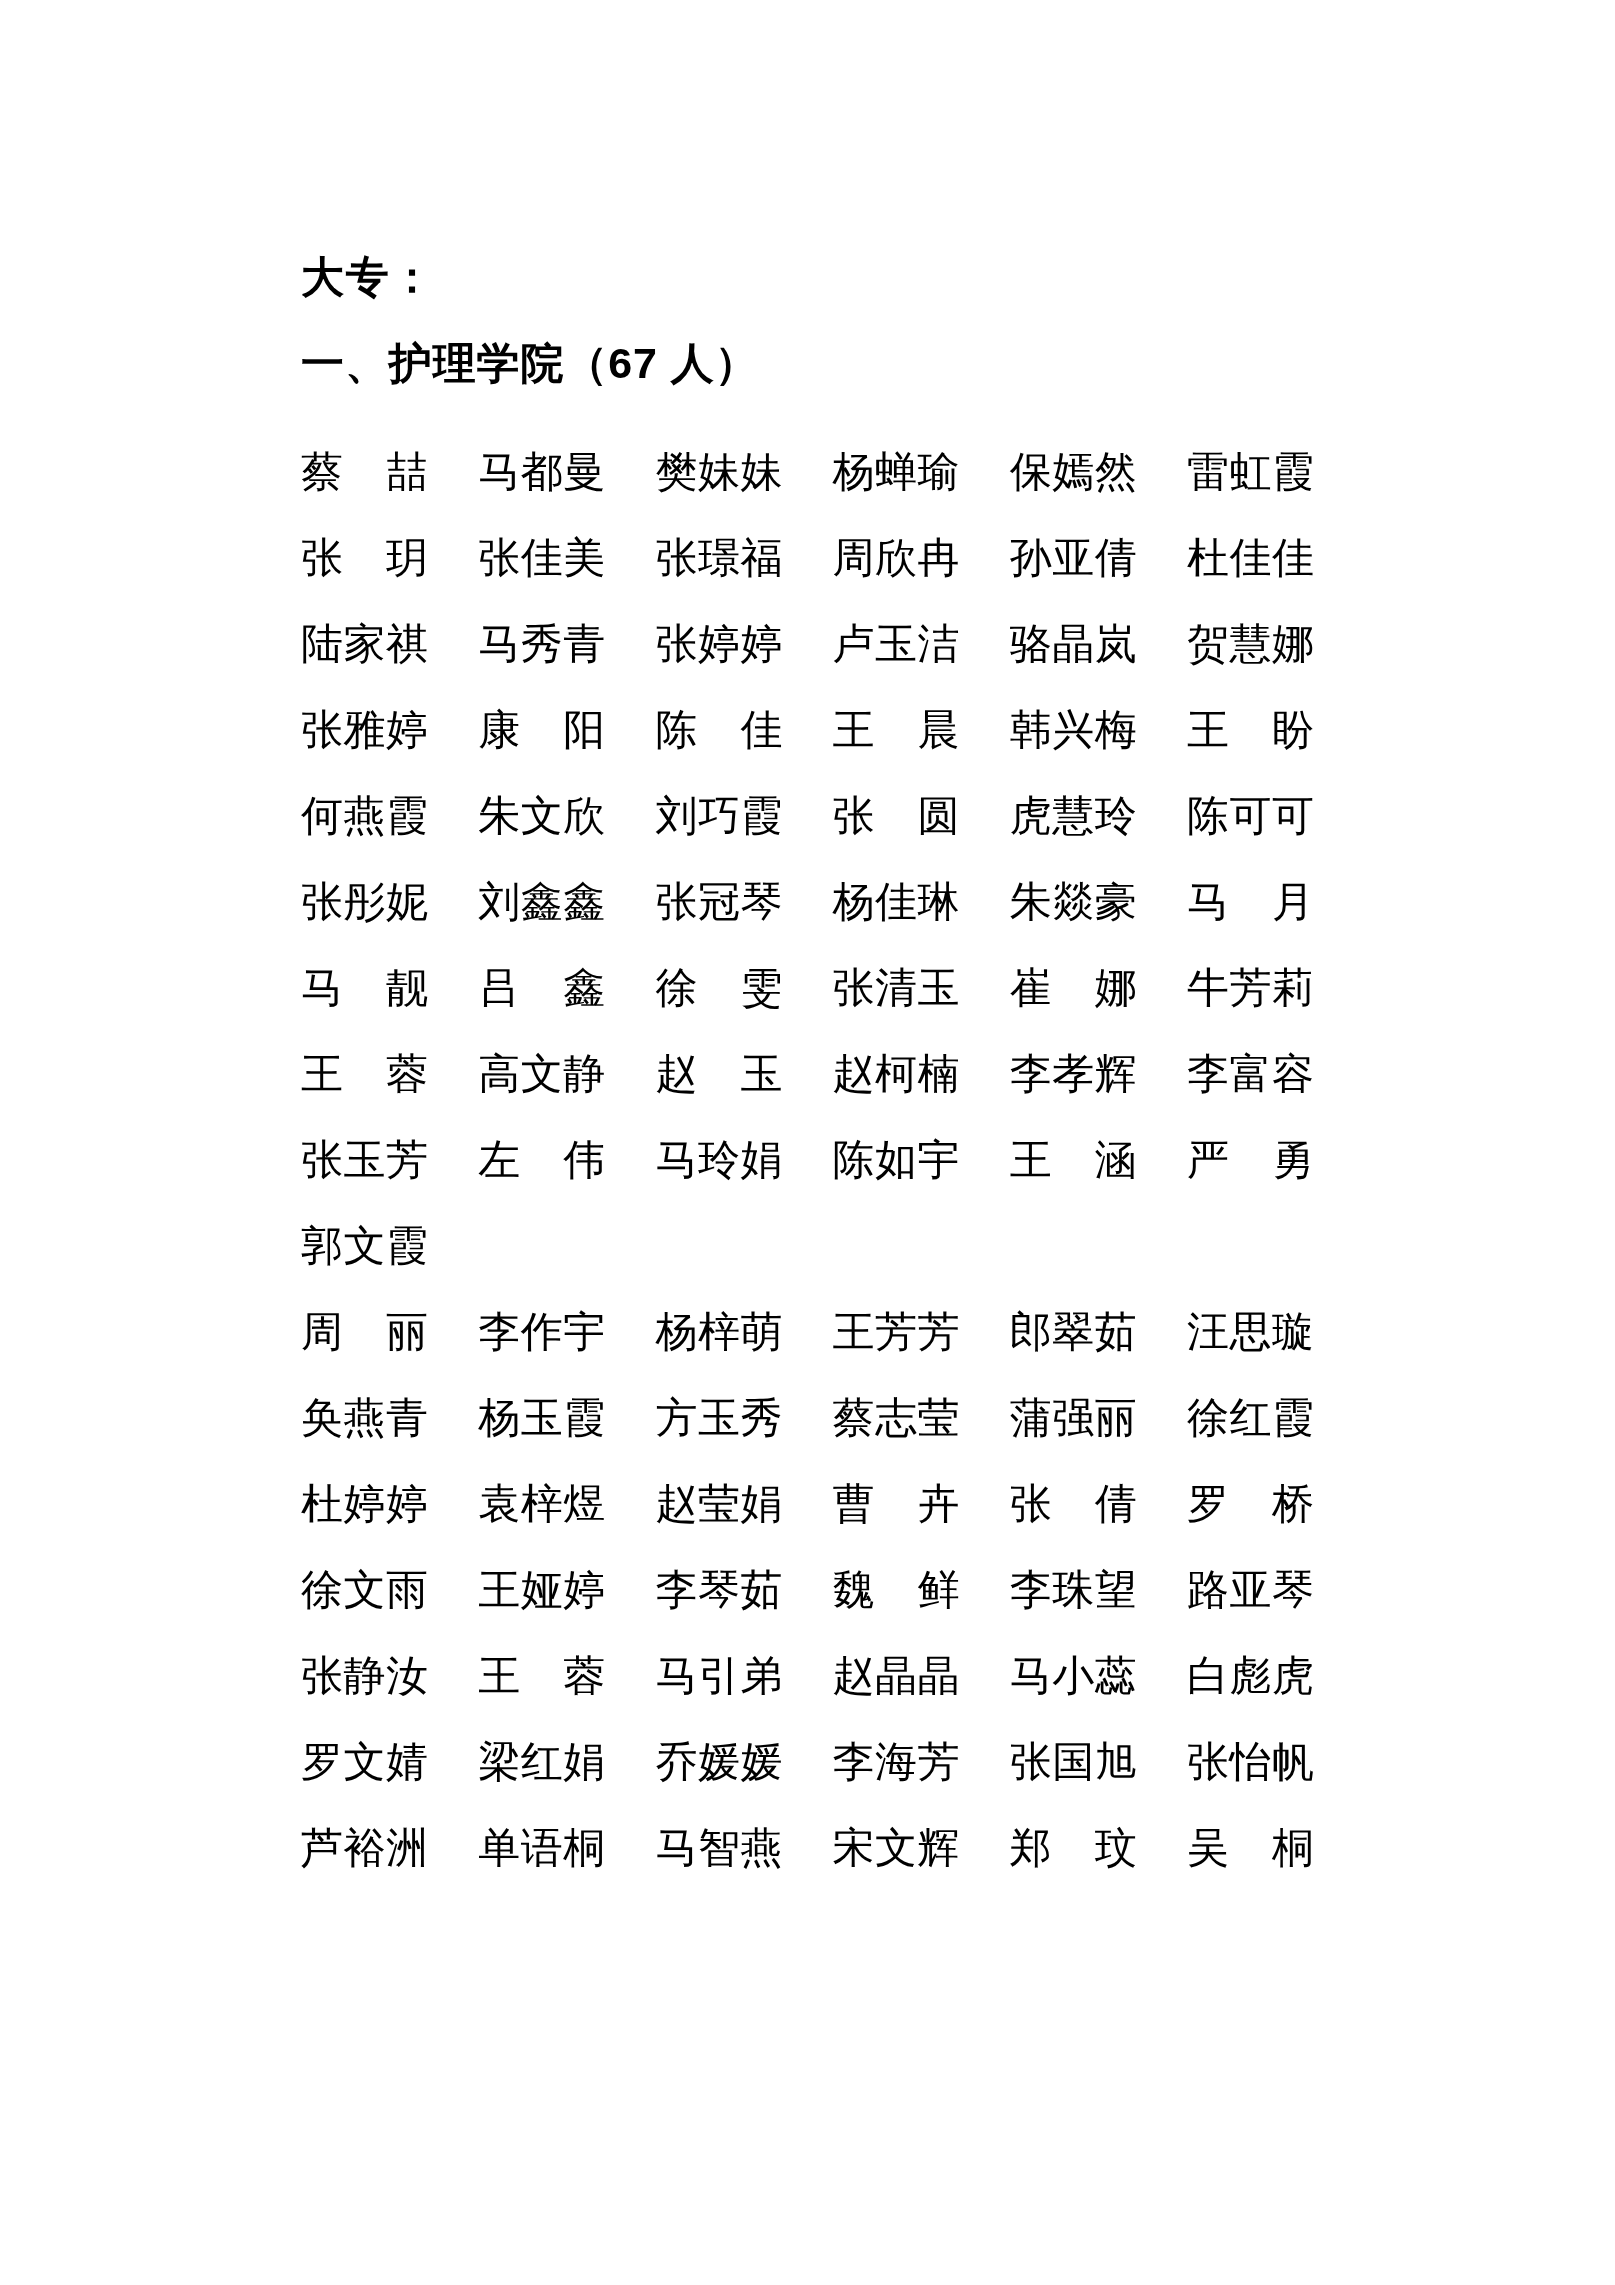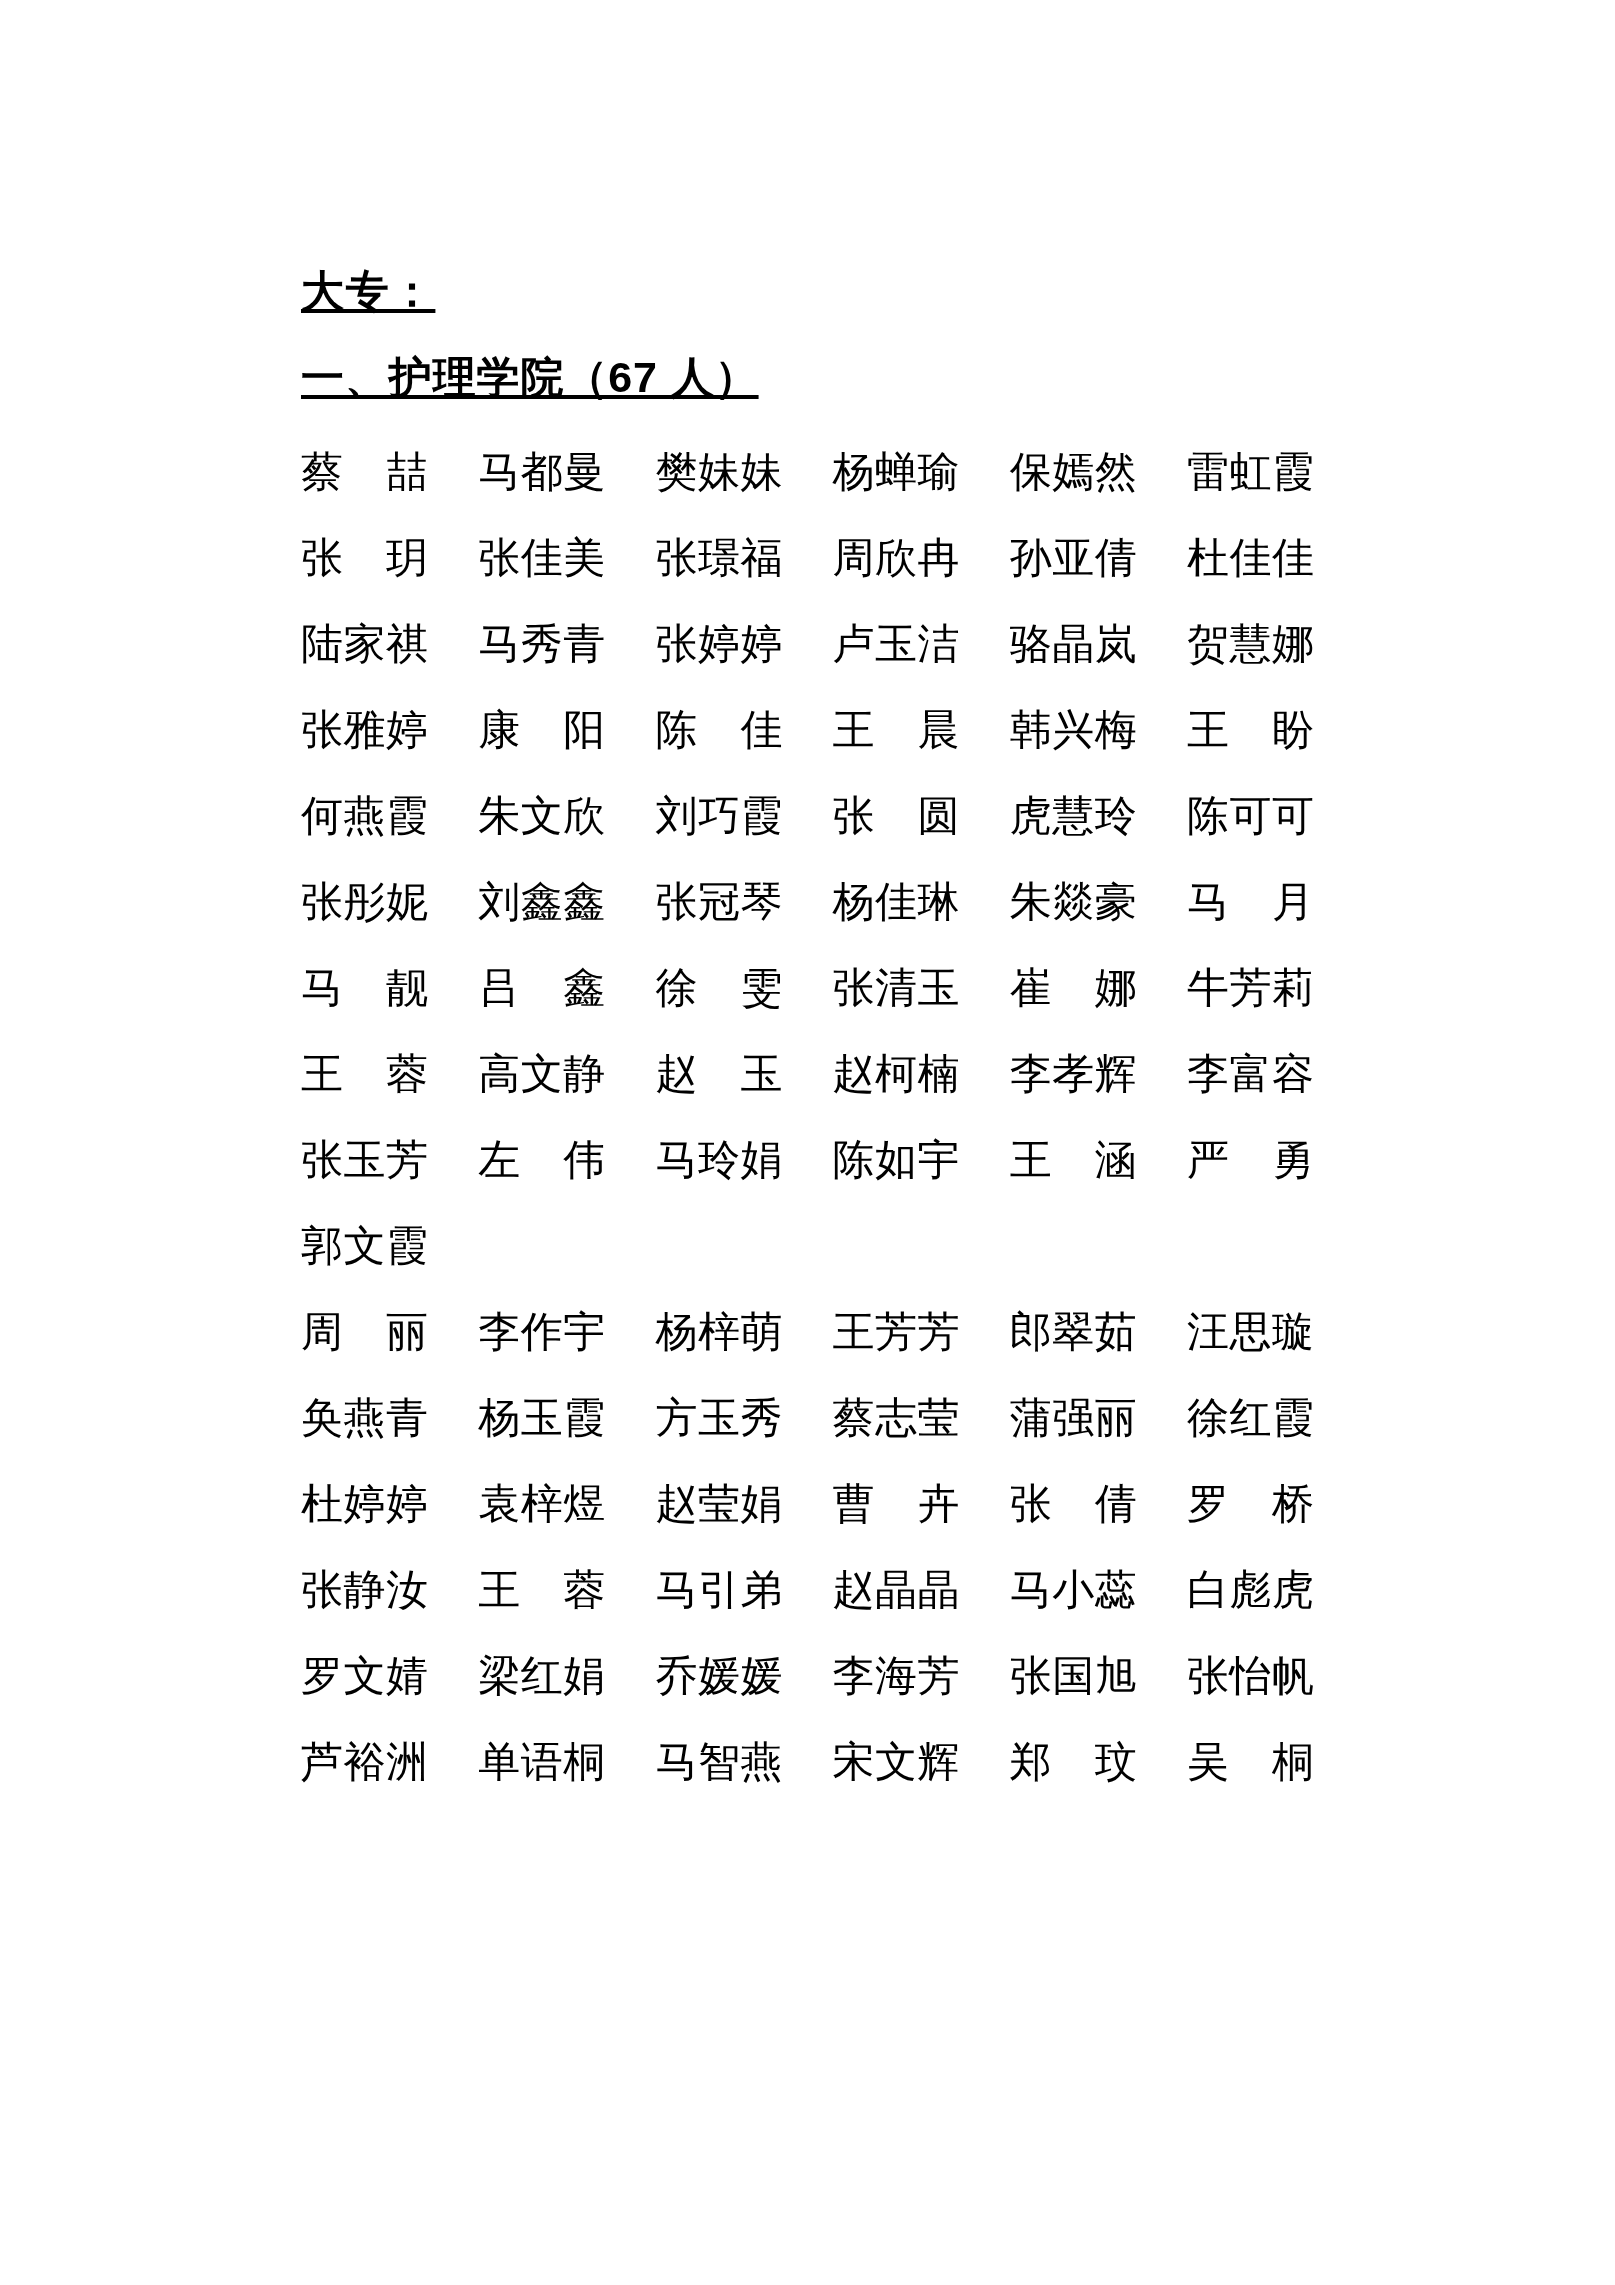--- a/index.html
+++ b/index.html
@@ -15,22 +15,21 @@
     background: #ffffff;
     color: #000000;
     font-family: "Liberation Serif", "DejaVu Serif", serif;
     box-sizing: border-box;
     padding: 235px 301px 0 301px;
     overflow: hidden;
   }
   .line {
     height: 86px;
     display: flex;
-    align-items: flex-end;
-    text-decoration: underline;
+    align-items: center;
   }
   .degree-label {
     font-size: 43px;
     font-weight: bold;
     letter-spacing: 1.8px;
   }
   .section-title {
     font-size: 43px;
     font-weight: bold;
     font-family: "Liberation Sans", "DejaVu Sans", sans-serif;
@@ -167,20 +166,28 @@
         </div>
         <div class="name-row">
           <span class="name">杜婷婷</span>
           <span class="name">袁梓煜</span>
           <span class="name">赵莹娟</span>
           <span class="name">曹卉</span>
           <span class="name">张倩</span>
           <span class="name">罗桥</span>
         </div>
         <div class="name-row">
+          <span class="name">徐文雨</span>
+          <span class="name">王娅婷</span>
+          <span class="name">李琴茹</span>
+          <span class="name">魏鲜</span>
+          <span class="name">李珠望</span>
+          <span class="name">路亚琴</span>
+        </div>
+        <div class="name-row">
           <span class="name">张静汝</span>
           <span class="name">王蓉</span>
           <span class="name">马引弟</span>
           <span class="name">赵晶晶</span>
           <span class="name">马小蕊</span>
           <span class="name">白彪虎</span>
         </div>
         <div class="name-row">
           <span class="name">罗文婧</span>
           <span class="name">梁红娟</span>

